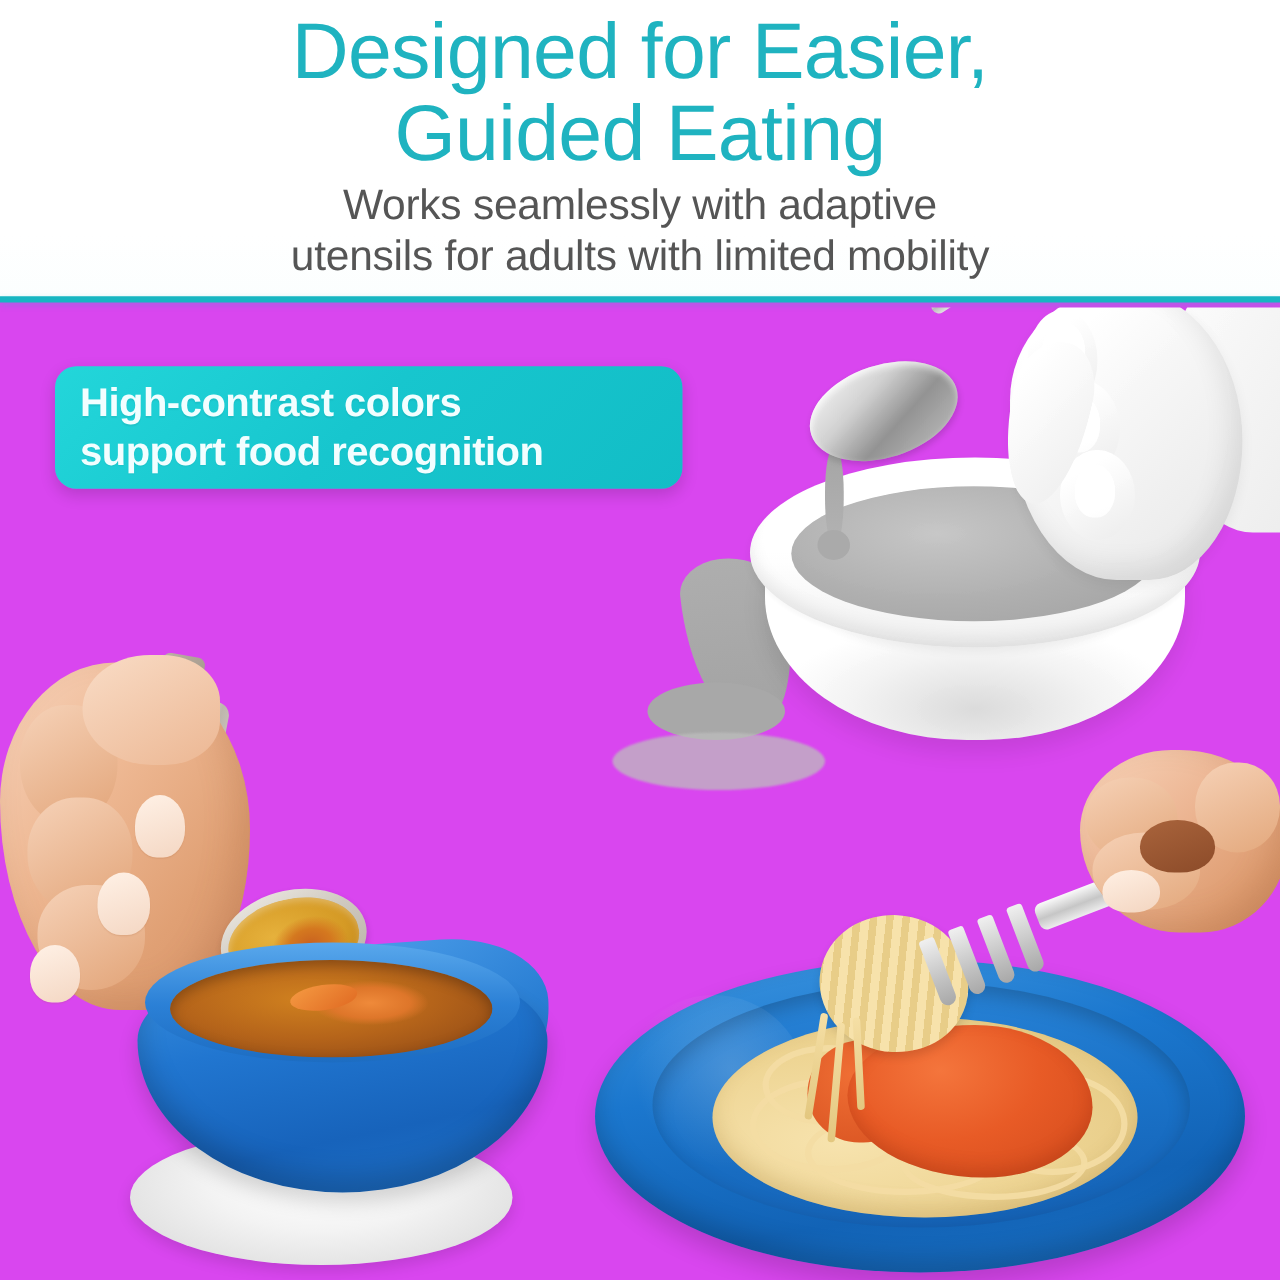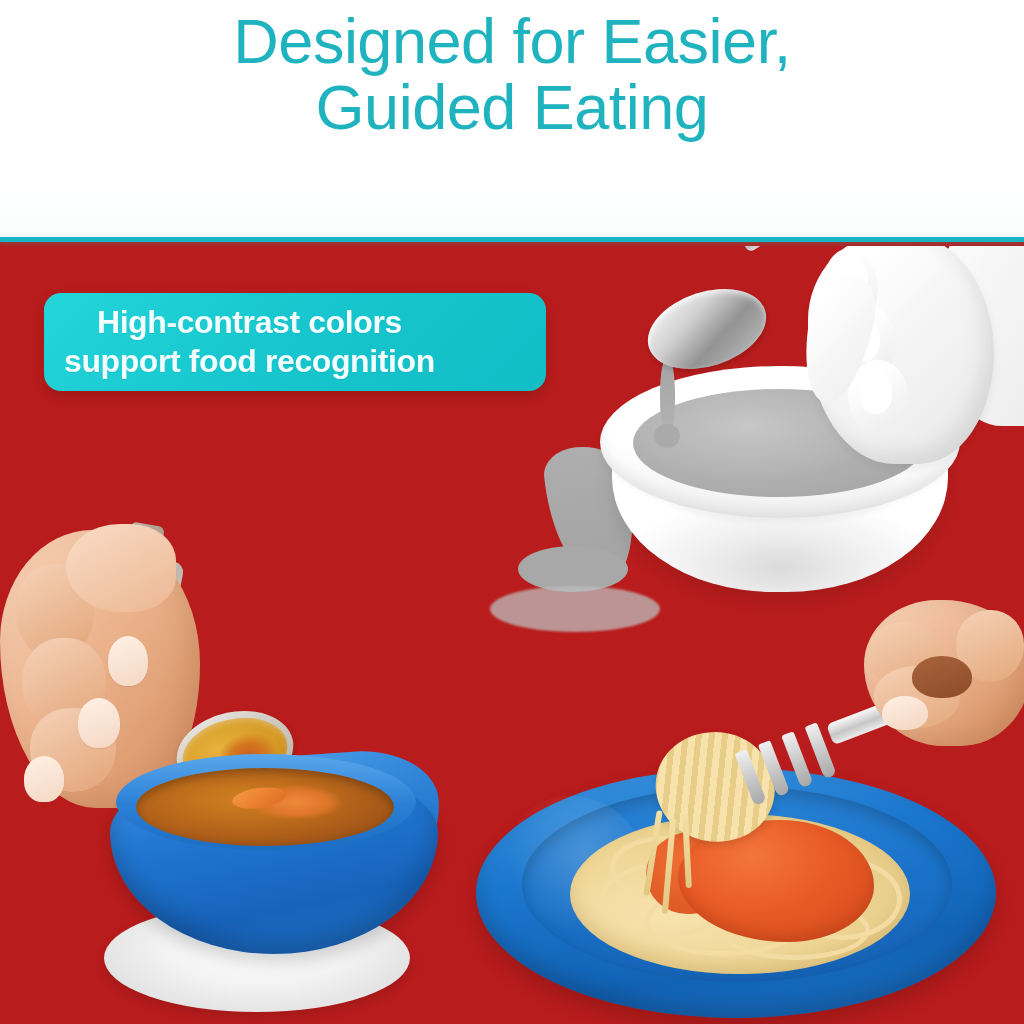--- a/index.html
+++ b/index.html
@@ -3,21 +3,21 @@
 <meta charset="utf-8">
 <style>
   html,body{margin:0;padding:0;}
   body{
     width:1024px;height:1024px;
     background:#ffffff;
     font-family:"Liberation Sans", sans-serif;
     overflow:hidden;
     position:relative;
   }
-  #stage{position:relative;width:1024px;height:1024px;background:#b91c1c;overflow:hidden;}
+  #stage{position:relative;width:1024px;height:1024px;background:#d946ef;overflow:hidden;}
 
   
   .header{position:absolute;left:0;top:0;width:1024px;height:240px;
     background:linear-gradient(180deg,#ffffff 0%,#ffffff 78%,#fbfefe 100%);
     text-align:center;}
   .title{
     position:absolute;left:0;right:0;top:8px;
     font-size:63px;line-height:66px;font-weight:300;
     letter-spacing:-0.5px;color:#1FB3C0;
     font-family:"Liberation Sans", sans-serif;
@@ -41,21 +41,20 @@
     color:#F2FEFF;
     display:flex;align-items:center;
     padding:0 18px 0 20px;
     box-sizing:border-box;
     z-index:40;
   }
   .badge span{
     font-size:32px;line-height:39px;font-weight:700;
     letter-spacing:-0.4px;white-space:pre-line;display:block;
     text-shadow:0 1px 1px rgba(0,0,0,.06);
-    text-align:center;
   }
   #badge1{left:44px;top:293px;width:502px;height:98px;}
   #badge2{left:44px;top:412px;width:442px;height:100px;}
 
   
   .photo{position:absolute;overflow:hidden;}
 
   
   #photoTR{left:508px;top:246px;width:516px;height:400px;
            filter:grayscale(1) contrast(1.03) brightness(1.03);}
@@ -293,20 +292,22 @@
   }
 </style>
 </head>
 <body>
 
 <div id="stage">
 
   <div class="header">
     <div class="title">Designed for Easier,
 Guided Eating</div>
+    <div class="subtitle">Works seamlessly with adaptive
+utensils for adults with limited mobility</div>
   </div>
   <div class="divider"></div>
 
   <div class="photo" id="photoTR">
     <div class="gspill"></div>
     <div class="gspill2"></div>
     <div class="gbowl-body"></div>
     <div class="gbowl-rim"></div>
     <div class="gbowl-liq"></div>
     <div class="gbowl-dot"></div>

